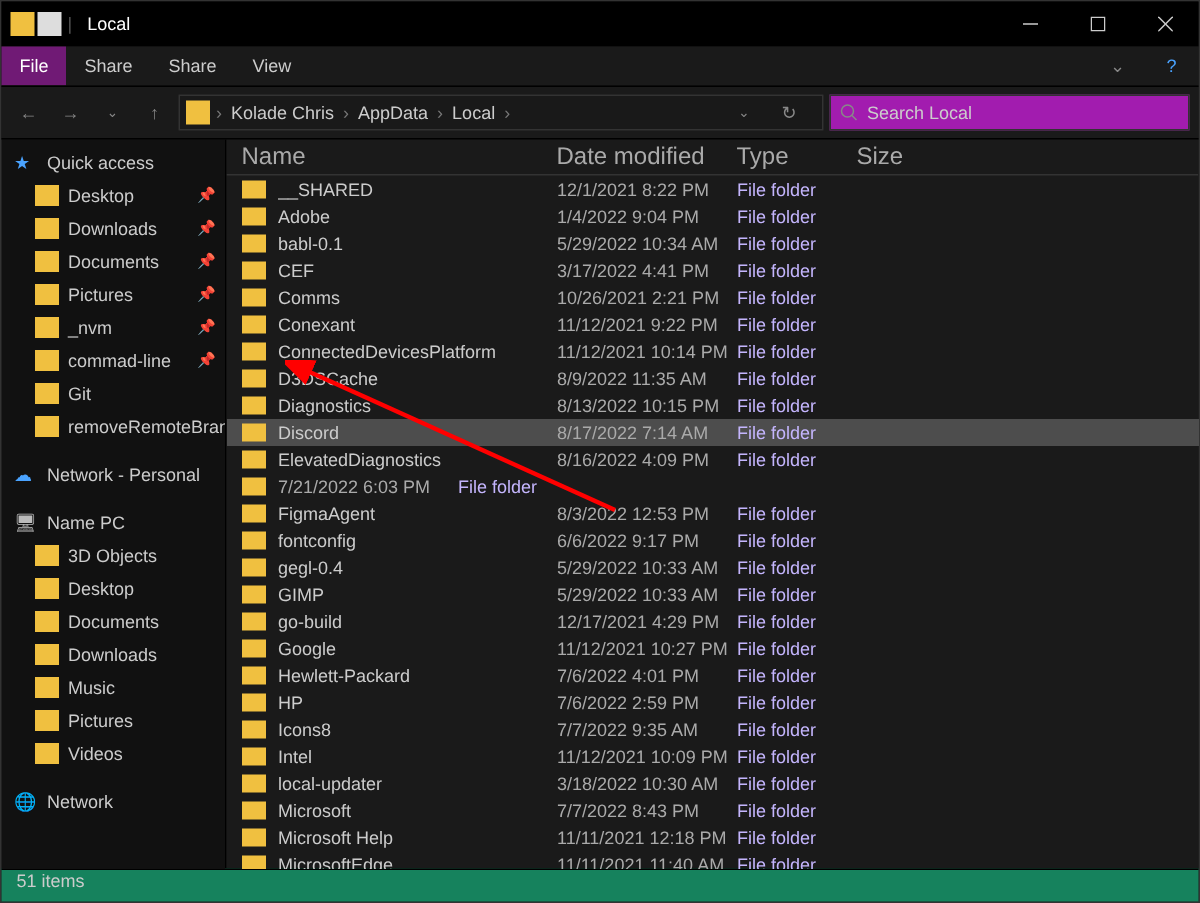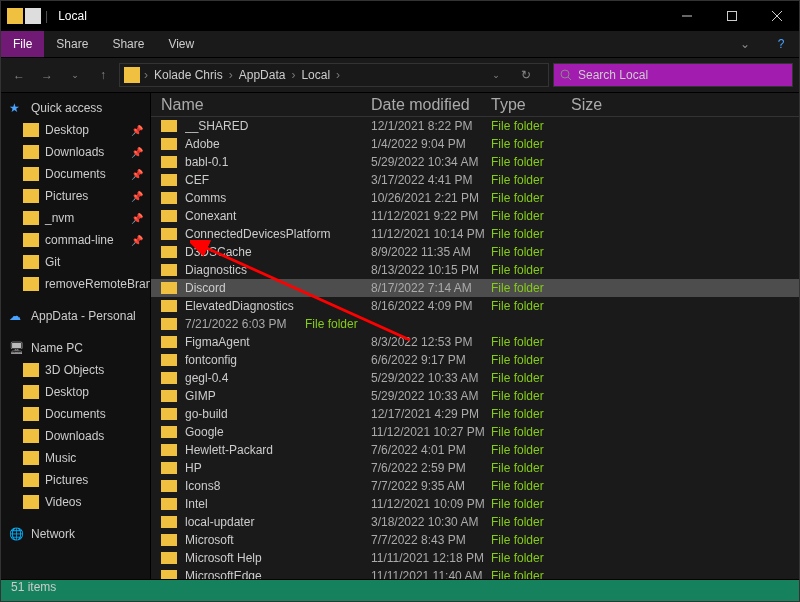--- a/index.html
+++ b/index.html
@@ -42,21 +42,21 @@
 .col.name{width:210px}
 .col.date{width:120px}
 .col.type{width:80px}
 .col.size{width:60px}
 .rows{flex:1;overflow-y:auto}
 .row{height:18px;display:flex;align-items:center;padding-left:10px}
 .row.sel{background:#4d4d4d}
 .row .fi{width:16px;height:12px;background:#f0c040;margin-right:8px;flex-shrink:0}
 .row .nm{width:186px;white-space:nowrap;overflow:hidden}
 .row .dt{width:120px;color:#aaa}
-.row .tp{width:80px;color:#84cc16}
+.row .tp{width:80px;color:#c4b5fd}
 .status{height:22px;background:#16825d;display:flex;align-items:flex-start;padding:0 10px;color:#fff;border-top:1px solid #000}
 .arrow{position:absolute;pointer-events:none;z-index:10}
 .rows::-webkit-scrollbar{width:14px}
 .rows::-webkit-scrollbar-track{background:#1a1a1a}
 .rows::-webkit-scrollbar-thumb{background:#444}
 .rib-btn{width:36px;height:26px;display:flex;align-items:center;justify-content:center;color:#888}
 </style>
 </head>
 <body>
 
@@ -167,21 +167,21 @@
           <span class="ni-icon folder-i"></span>
           <span>Git</span>
         </div>
         <div class="nav-item sub">
           <span class="ni-icon folder-i"></span>
           <span>removeRemoteBranch</span>
         </div>
         <div class="nav-sp"></div>
         <div class="nav-item">
           <span class="ni-icon cloud">☁</span>
-          <span>AppData - Personal</span>
+          <span>Network - Personal</span>
         </div>
         <div class="nav-sp"></div>
         <div class="nav-item">
           <span class="ni-icon pc">🖥</span>
           <span>Name PC</span>
         </div>
         <div class="nav-item sub">
           <span class="ni-icon folder-i"></span>
           <span>3D Objects</span>
         </div>

